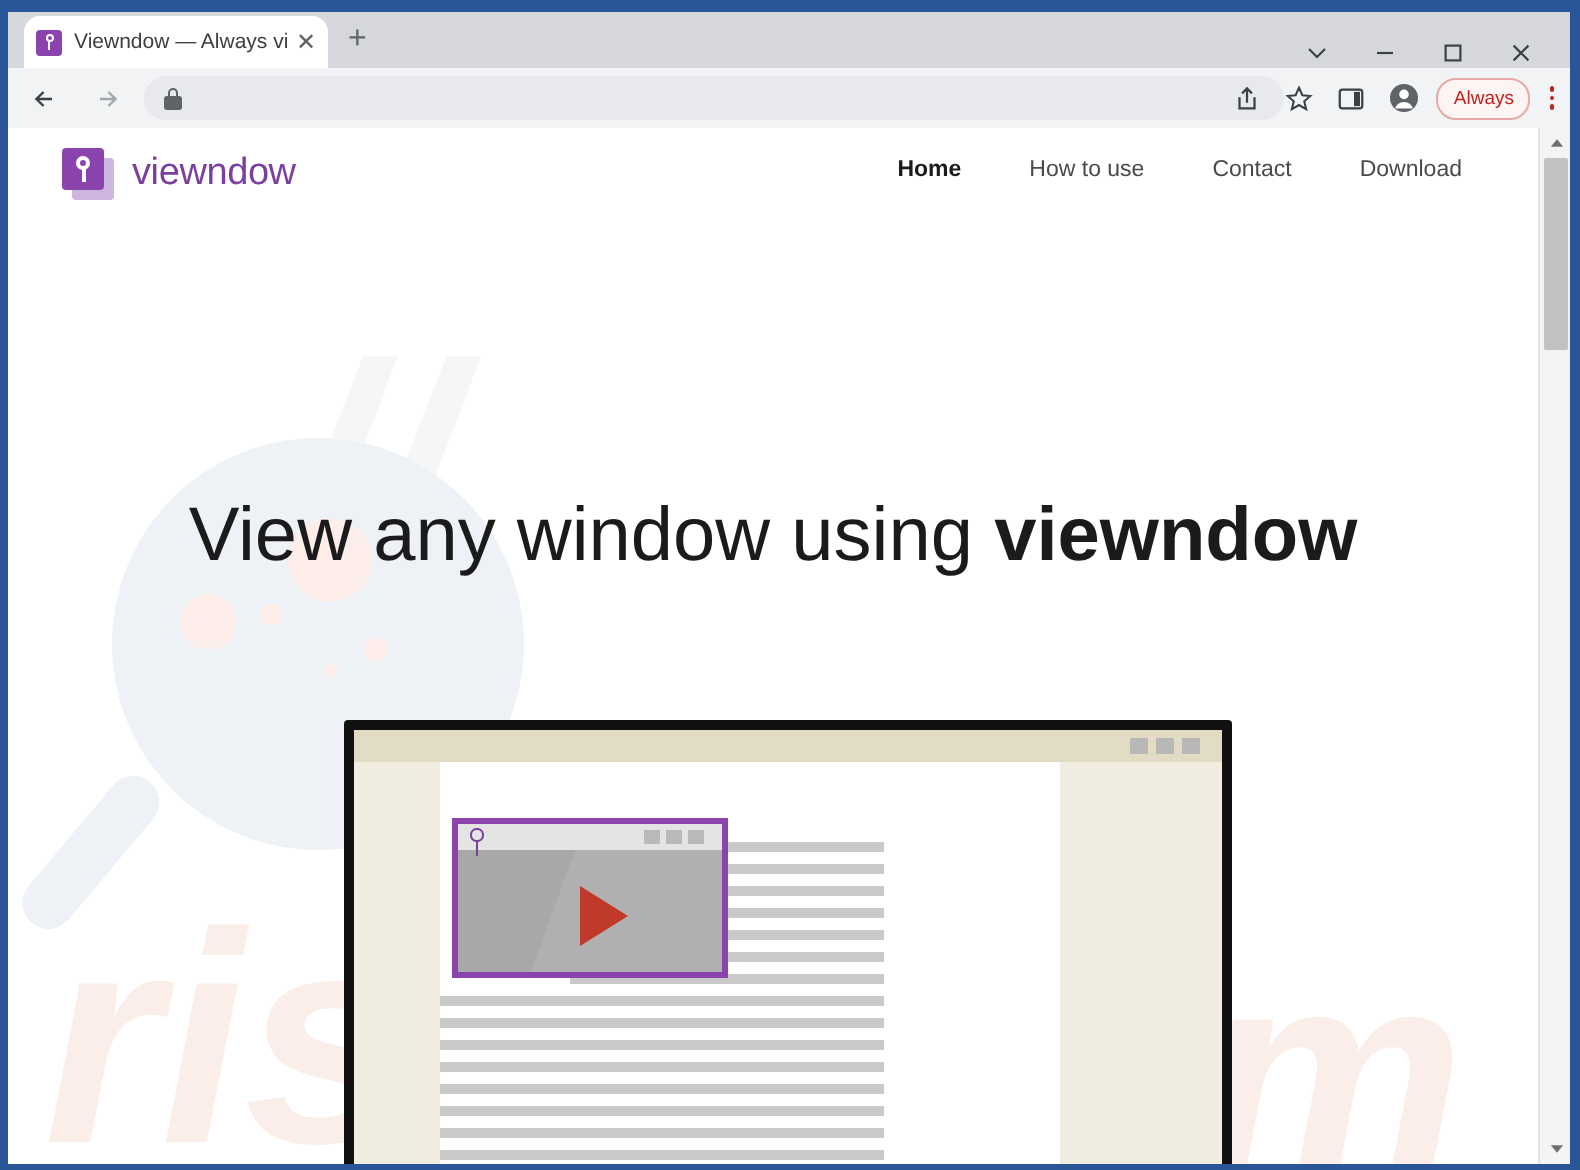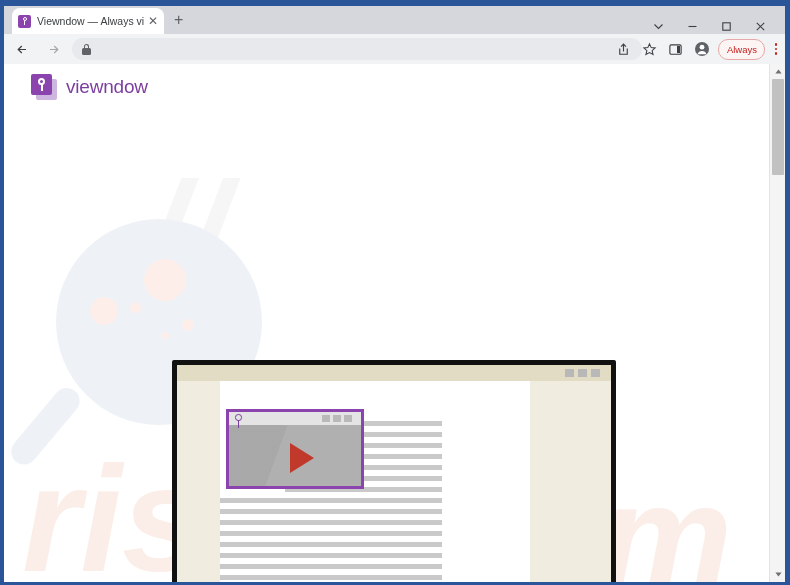--- a/index.html
+++ b/index.html
@@ -215,22 +215,31 @@
       <div class="blob" style="left:158px;top:268px;width:7px;height:7px;"></div>
 
       <div class="site-header">
         <div class="brand">
           <span class="logo">
             <span class="logo-back"></span>
               <span class="logo-front"></span>
           </span>
           <span class="brand-text">viewndow</span>
         </div>
-      </div>
-
+        <div class="nav">
+          <a class="active">Home</a>
+          <a>How to use</a>
+          <a>Contact</a>
+          <a>Download</a>
+        </div>
+      </div>
+
+      <h1 class="hero-title">
+        <span>View any window using </span><b>viewndow</b>
+      </h1>
 
       <div class="laptop">
         <div class="screen-outer">
           <div class="screen-inner">
             <div class="screen-topbar"></div>
             <div class="screen-ctl" style="right:37px;"></div>
             <div class="screen-ctl" style="right:24px;"></div>
             <div class="screen-ctl" style="right:11px;"></div>
 
             <div class="screen-page">

